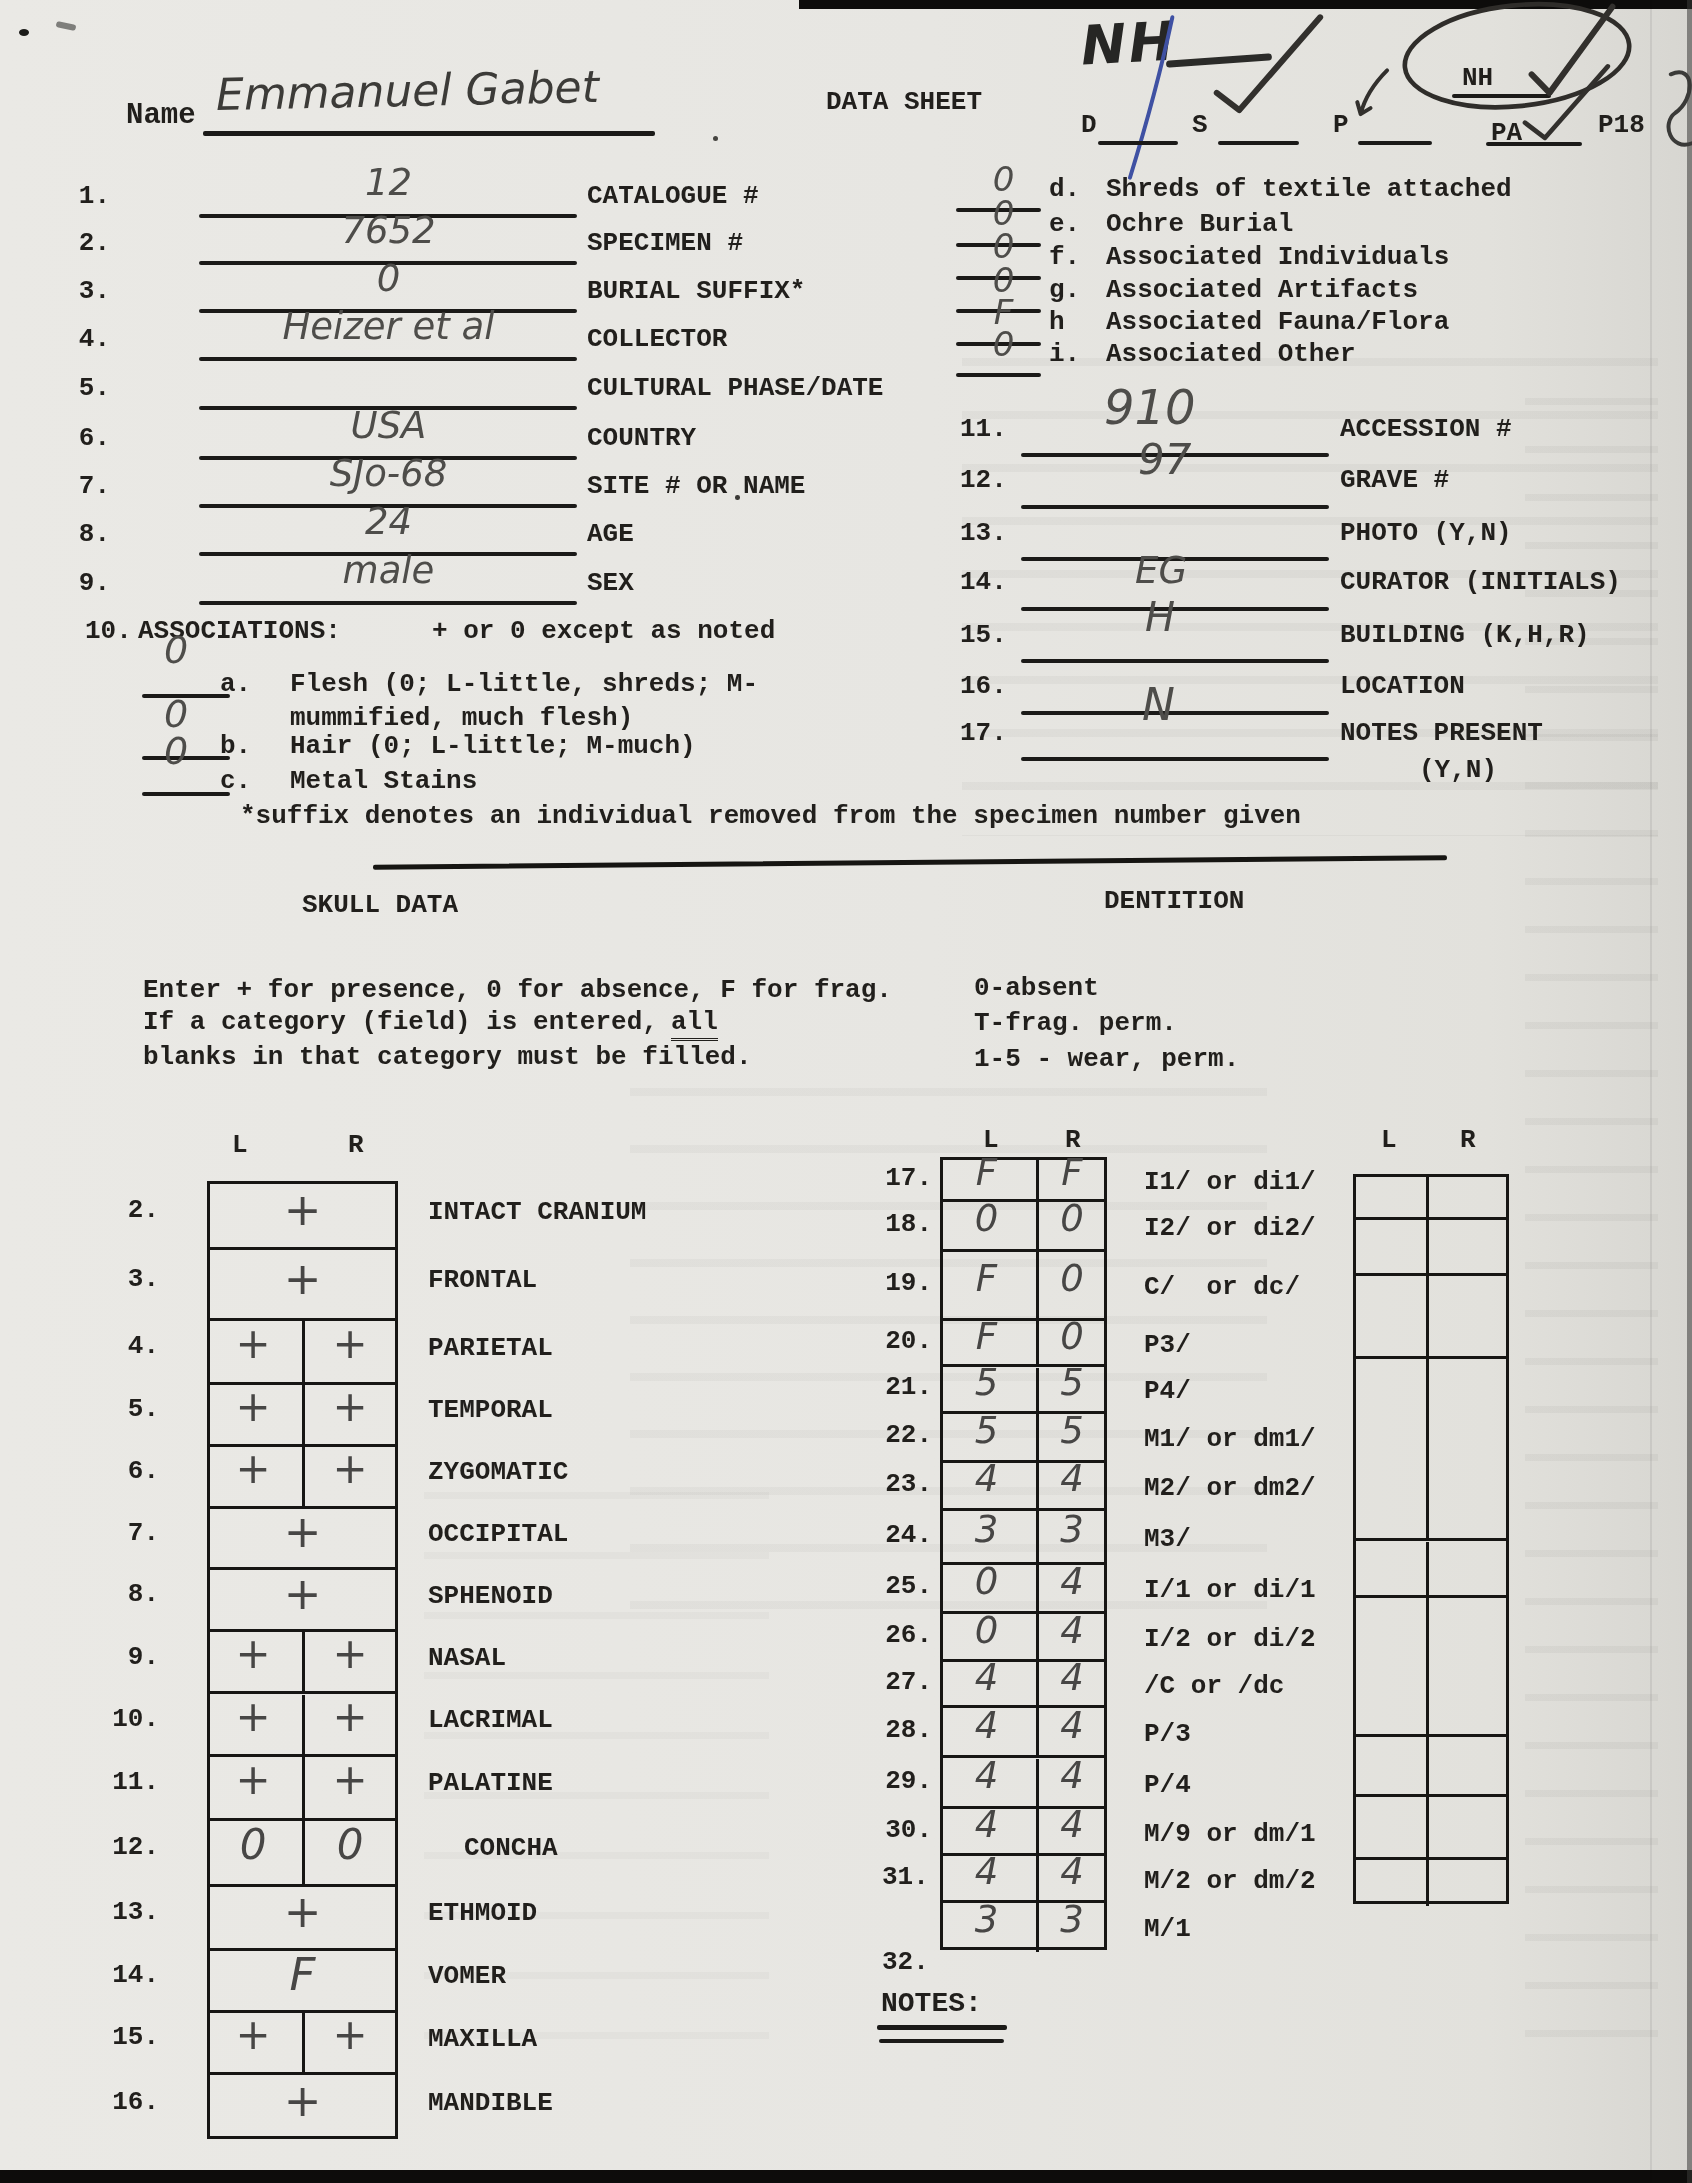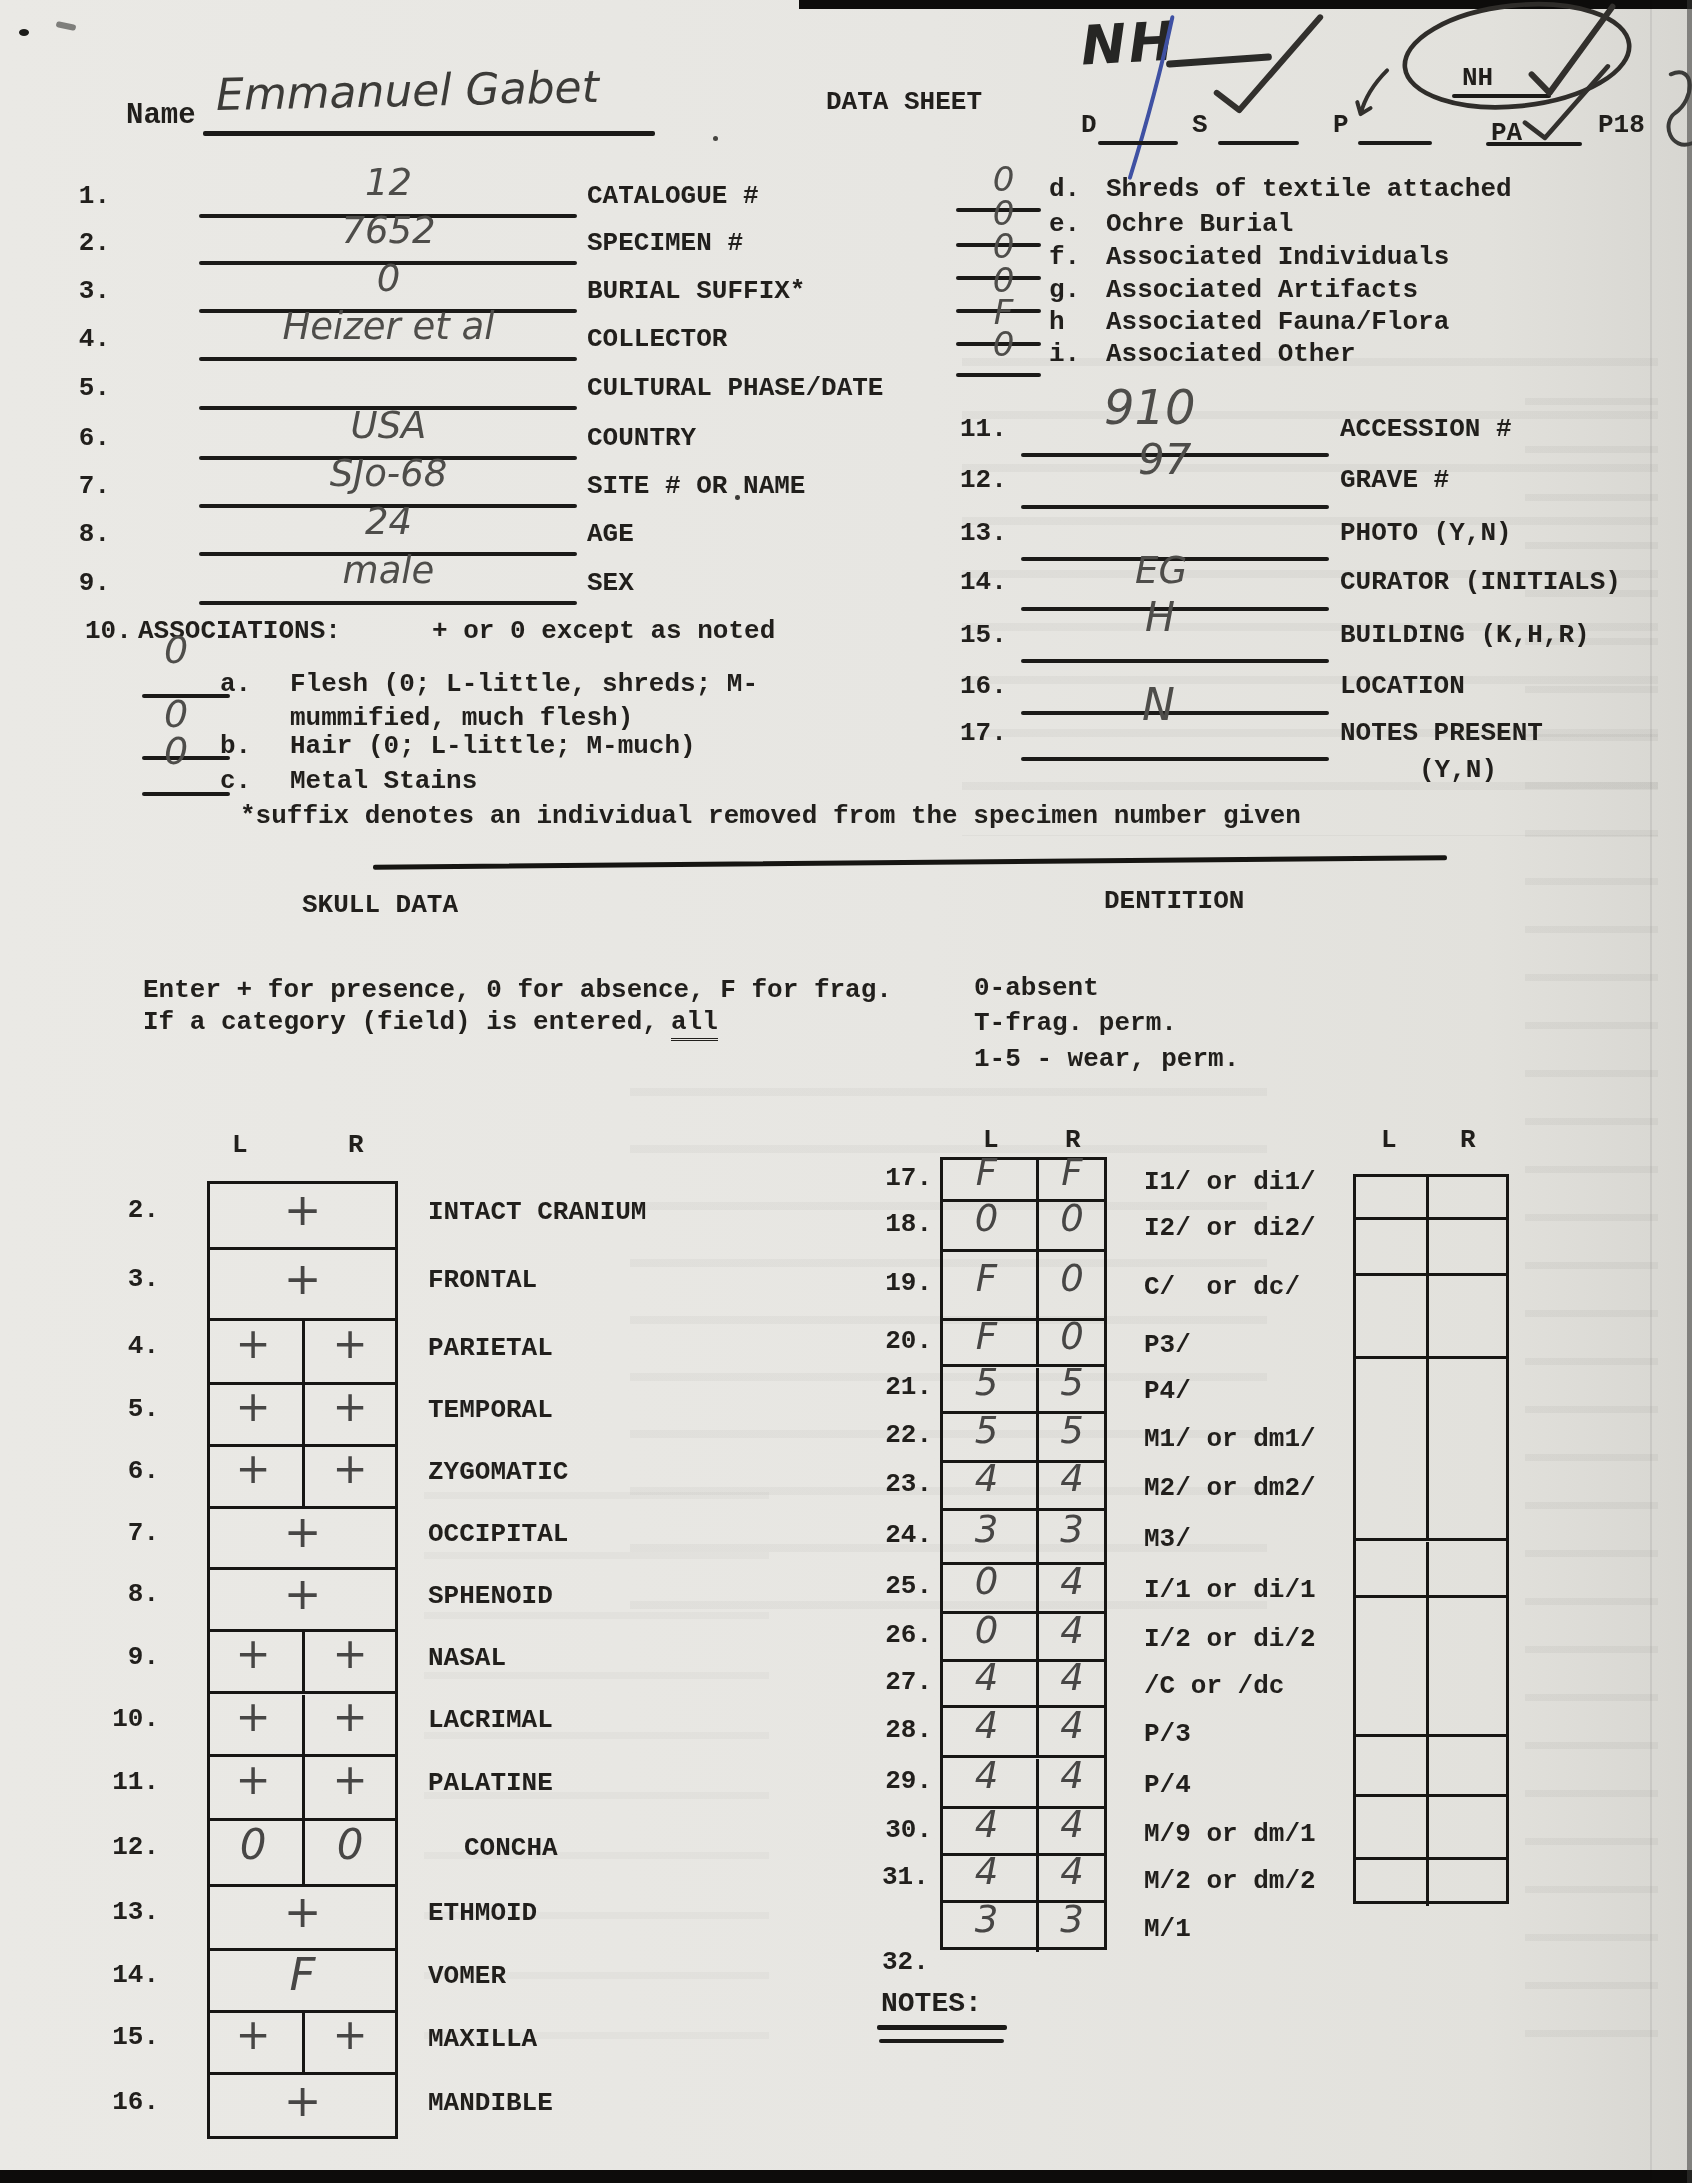--- a/index.html
+++ b/index.html
@@ -65,20 +65,21 @@
   <div class="t" style="left:432px;top:617px;">+ or 0 except as noted</div>
 
   <div class="t" style="left:240px;top:802px;">*suffix denotes an individual removed from the specimen number given</div>
   <div class="sm" style="left:373px;top:860px;width:1074px;height:4.6px;background:#161512;border-radius:2px;transform:rotate(-0.5deg);"></div>
 
   <div class="t" style="left:302px;top:891px;">SKULL DATA</div>
   <div class="t" style="left:1104px;top:887px;">DENTITION</div>
   <div class="t" style="left:143px;top:976px;">Enter + for presence, 0 for absence, F for frag.</div>
   <div class="t" style="left:143px;top:1008px;">If a category (field) is entered, </div>
   <div class="t" style="left:671px;top:1008px;border-bottom:3.3px double #211f1c;">all</div>
+  <div class="t" style="left:143px;top:1043px;">blanks in that category must be filled.</div>
   <div class="t" style="left:974px;top:974px;">0-absent</div>
   <div class="t" style="left:974px;top:1009px;">T-frag. perm.</div>
   <div class="t" style="left:974px;top:1045px;">1-5 - wear, perm.</div>
 
   <div class="t" style="left:881px;top:1988px;font-size:28px;">NOTES:</div>
   <div class="ul" style="left:877px;top:2025px;width:130px;height:4.6px;"></div>
   <div class="ul" style="left:879px;top:2039px;width:125px;height:4px;"></div>
 <div class="t" style="left: 1081px; top: 111px;">D</div>
     <div class="ul" style="left: 1098px; top: 141px; width: 80px;"></div>
     <div class="t" style="left: 1192px; top: 111px;">S</div>

